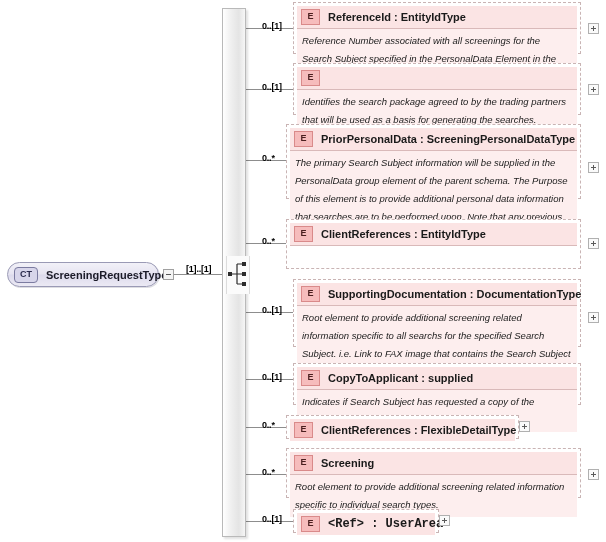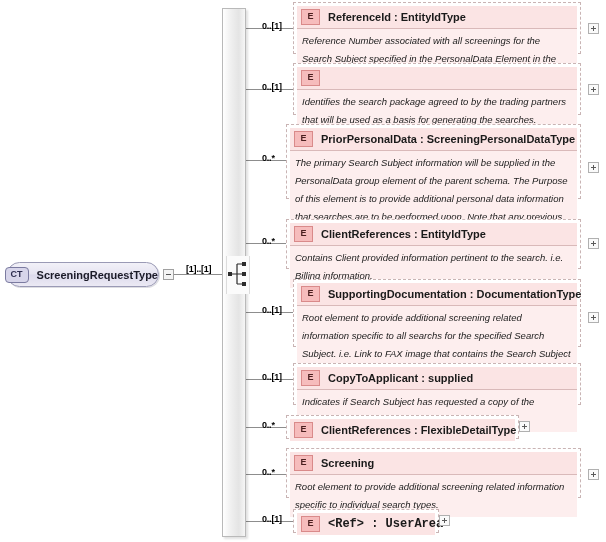--- a/index.html
+++ b/index.html
@@ -30,21 +30,20 @@
     width: 152px;
     height: 25px;
     border: 1px solid #9a9ab5;
     border-radius: 13px;
     background: linear-gradient(to bottom, #f2f1f8 0%, #e6e4f1 48%, #dcdaec 52%, #eceaf4 100%);
     box-sizing: border-box;
     display: flex;
     align-items: center;
     padding-left: 6px;
     box-shadow: 1px 1px 0 rgba(120,120,140,0.25);
-    justify-content: flex-end;
   }
   .ct-badge {
     width: 22px;
     height: 14px;
     border: 1px solid #7b7ba0;
     border-radius: 4px;
     background: #d7d5ea;
     color: #2b2b4d;
     font-size: 9px;
     line-height: 13px;
@@ -261,21 +260,20 @@
     <div class="node-doc">The primary Search Subject information will be supplied in the PersonalData group element of the parent schema.  The Purpose of this element is to provide additional personal data information that searches are to be performed upon.  Note that any previous name information will be located here.</div>
   </div>
   <div class="expand" style="left:588px; top:162px;"></div>
 
   <div class="occ" style="left:262px; top:236px;">0..*</div>
   <div class="node has-doc" style="left:286px; top:219px; width:295px; height:50px;">
     <div class="node-head">
       <span class="e-badge">E</span>
       <span class="e-name">ClientReferences : EntityIdType</span>
     </div>
-    <div class="node-doc">Contains Client provided information pertinent to the search.  i.e. Billing information.</div>
   </div>
   <div class="expand" style="left:588px; top:238px;"></div>
 
   <div class="occ" style="left:262px; top:305px;">0..[1]</div>
   <div class="node has-doc" style="left:293px; top:279px; width:288px; height:68px;">
     <div class="node-head">
       <span class="e-badge">E</span>
       <span class="e-name">SupportingDocumentation : DocumentationType</span>
     </div>
     <div class="node-doc">Root element to provide additional screening related information specific to all searchs for the specified Search Subject. i.e. Link to FAX image that contains the Search Subject information that the search package will be constructed from.</div>

